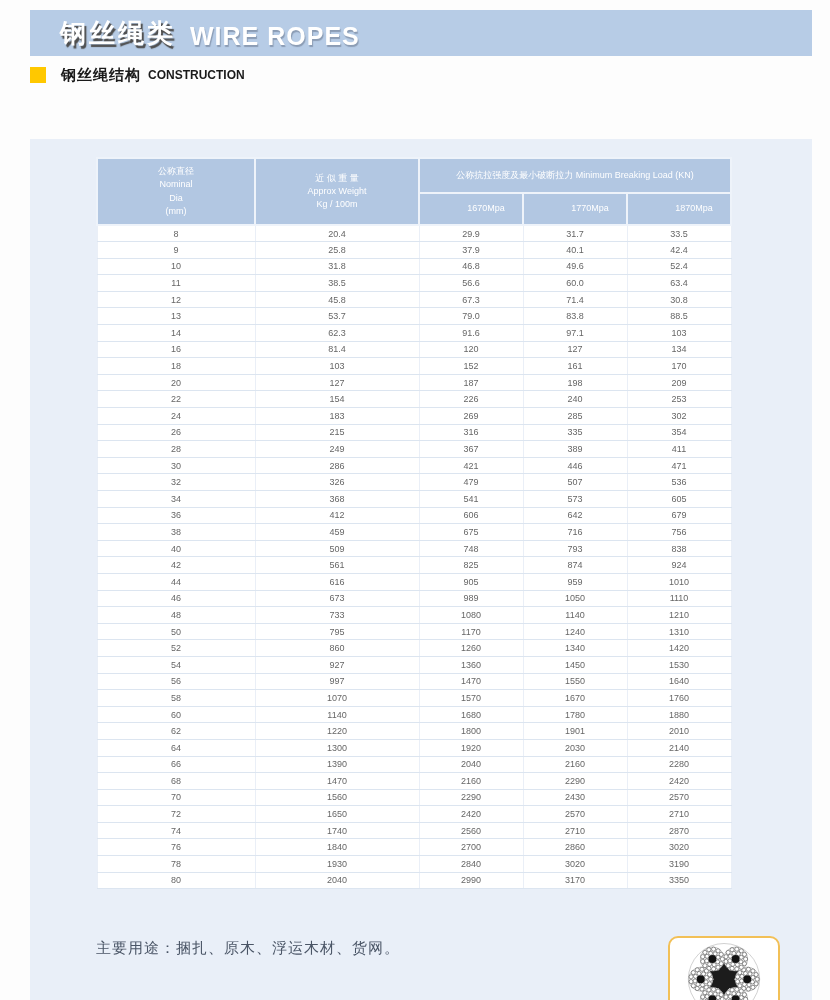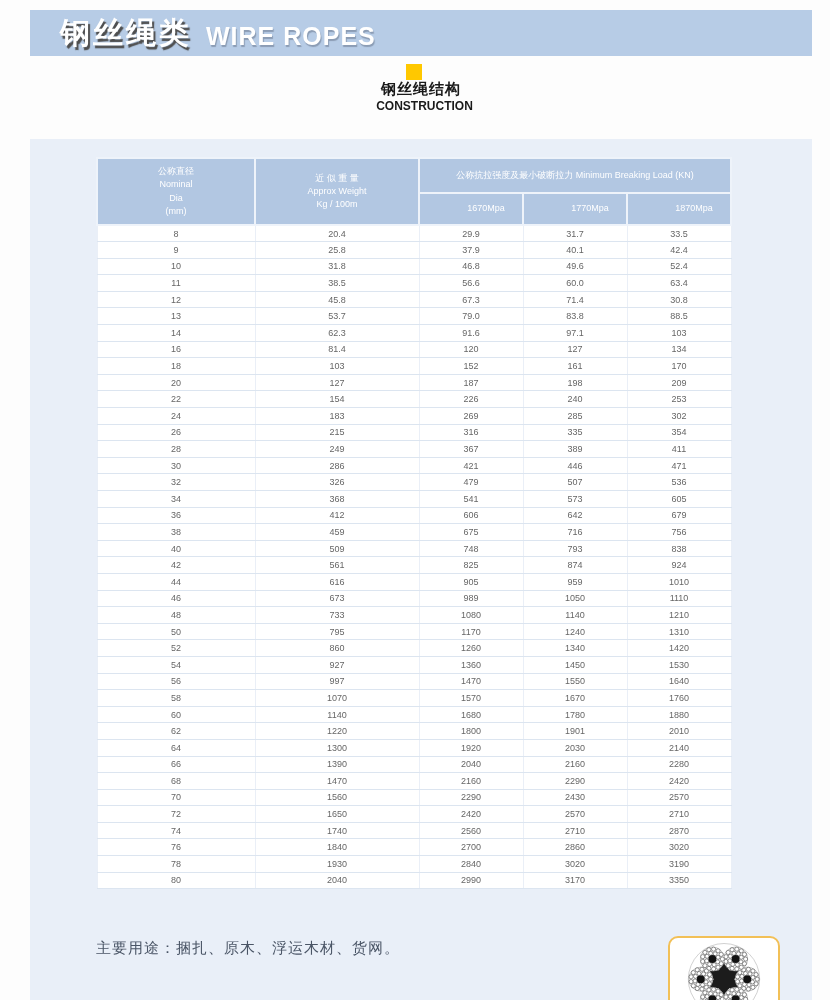--- a/index.html
+++ b/index.html
@@ -1,27 +1,27 @@
 <!DOCTYPE html>
 <html><head>
 <meta charset="utf-8">
 <style>
   * { margin:0; padding:0; box-sizing:border-box; }
   html,body { width:830px; height:1000px; background:#fdfdfd; font-family:"Liberation Sans", sans-serif; }
   body { position:relative; }
 
   .banner { position:absolute; left:30px; top:10px; width:782px; height:46px;
             background:#b7cce6; display:flex; align-items:center; padding-left:30px; }
-  .title-zh { font-size:30px; font-weight:bold; color:#ffffff; letter-spacing:3px;
+  .title-zh { font-size:26px; font-weight:bold; color:#ffffff; letter-spacing:3px;
               text-shadow:2px 3px 1px #4e4e4e; }
   .title-en { font-size:25px; font-weight:bold; color:#ffffff; letter-spacing:1px;
               margin-left:14px; margin-top:6px; text-shadow:1px 2px 1px #8b9cb4; }
 
   .section { position:absolute; left:30px; top:64px; width:782px; height:22px;
-             display:flex; align-items:center;flex-direction:column; }
+             display:flex; align-items:center; }
   .section-square { width:16px; height:16px; background:#ffc800; margin-right:15px; flex:0 0 auto; }
   .section-zh { font-size:15px; font-weight:bold; color:#1a1a1a; letter-spacing:1px; }
   .section-en { font-size:12px; font-weight:bold; color:#1a1a1a; margin-left:7px; }
 
   .content { position:absolute; left:30px; top:95px; width:782px; height:890px; background:#e9eff8;margin-top:44px; }
 
   table.spec { position:absolute; left:66px; top:18px; width:634px;
                border-collapse:collapse; table-layout:fixed; }
   table.spec th { background:#b2c7e2; color:#ffffff; font-weight:normal; font-size:9px;
                   border:2px solid #eef3fa; text-align:center; vertical-align:middle; line-height:1.45; }

